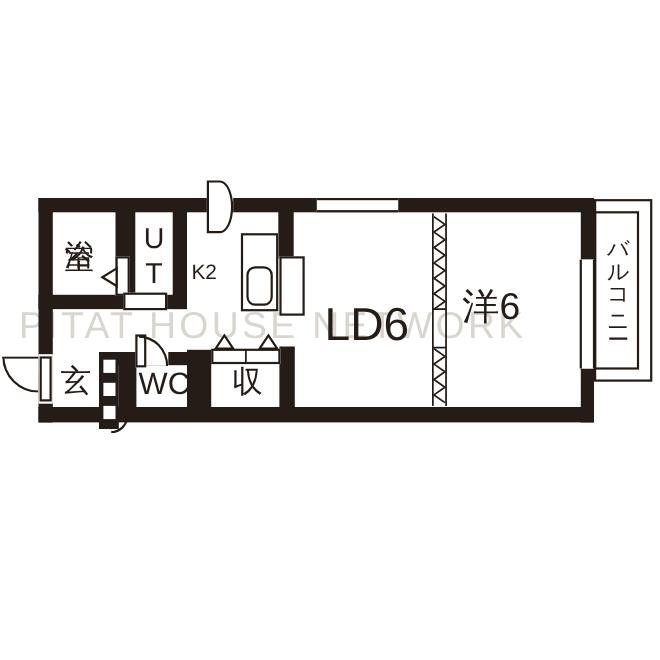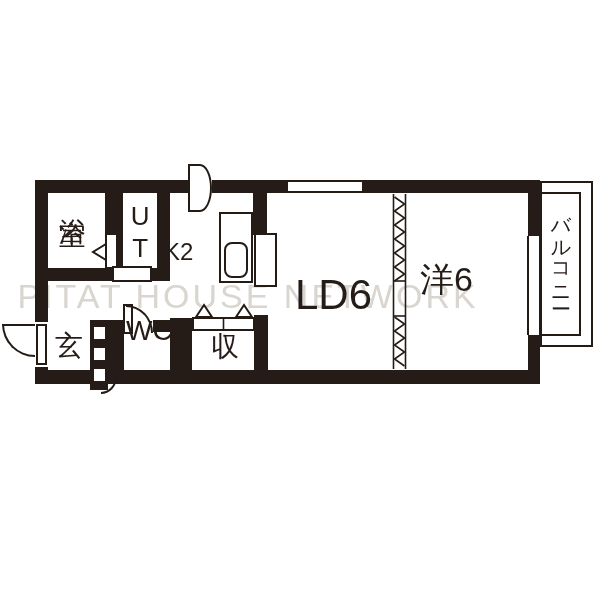--- a/index.html
+++ b/index.html
@@ -87,21 +87,21 @@
     </g>
     <g stroke="#241b15" fill="#ffffff" stroke-width="2">
       <polygon points="106,244 106,260 93,252"></polygon>
       <polygon points="196,317 204,305 212,317"></polygon>
       <polygon points="236,317 244,305 252,317"></polygon>
     </g>
   </svg>
 
   <div class="t tv" style="left:57px;top:197px;font-size:27px;">浴室</div>
   <div class="t tv" style="left:126px;top:201px;font-size:26px;">UT</div>
-  <div class="t" style="left:164px;top:239px;font-size:24px;">K2</div>
+  <div class="t" style="left:174px;top:239px;font-size:19px;">K2</div>
   <div class="t" style="left:295px;top:272px;font-size:42px;">LD6</div>
   <div class="t" style="left:420px;top:261px;font-size:34px;">洋6</div>
   <div class="t" style="left:55px;top:331px;font-size:28px;">玄</div>
-  <div class="t" style="left:126px;top:316px;font-size:28px;">WC</div>
+  <div class="t" style="left:126px;top:334px;font-size:28px;">WC</div>
   <div class="t" style="left:211px;top:332px;font-size:28px;">収</div>
   <div class="t tvm" style="left:550px;top:203px;font-size:20px;">バルコニー</div>
 
 </div>
 
 </body></html>

